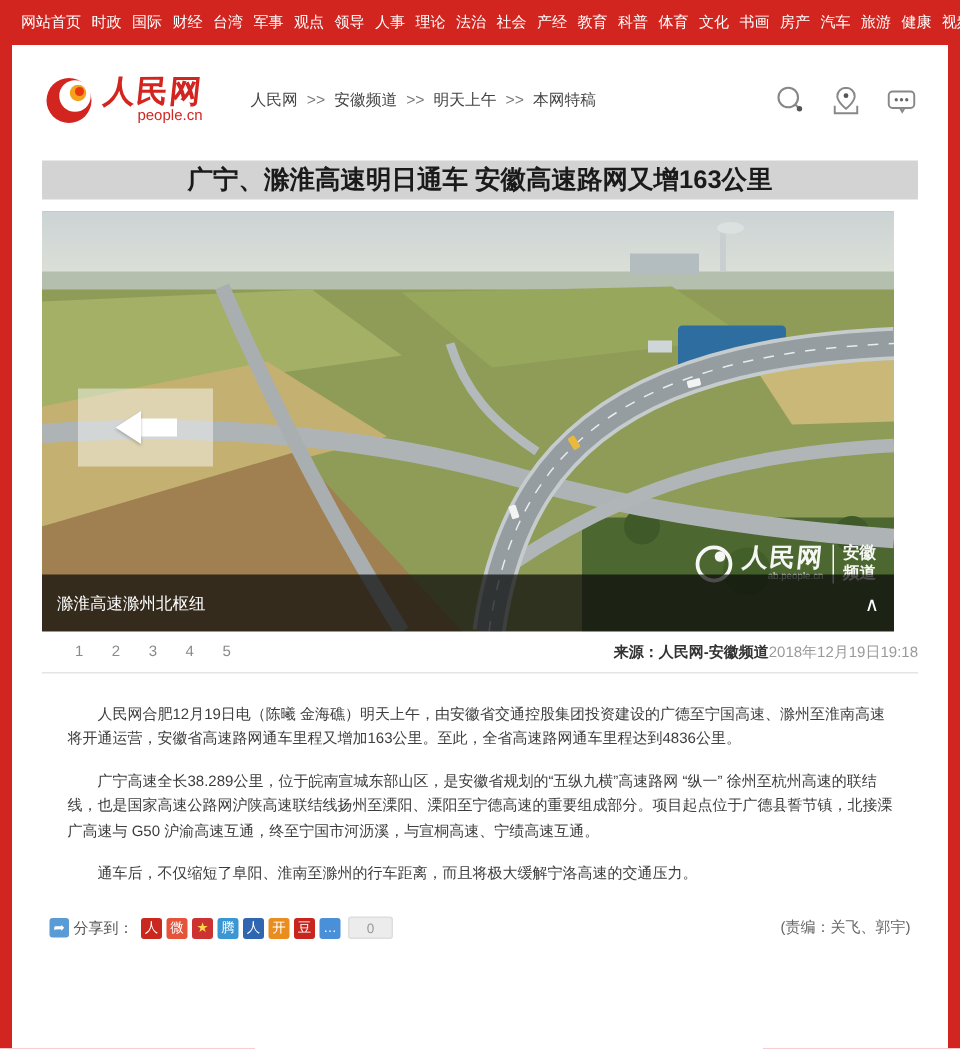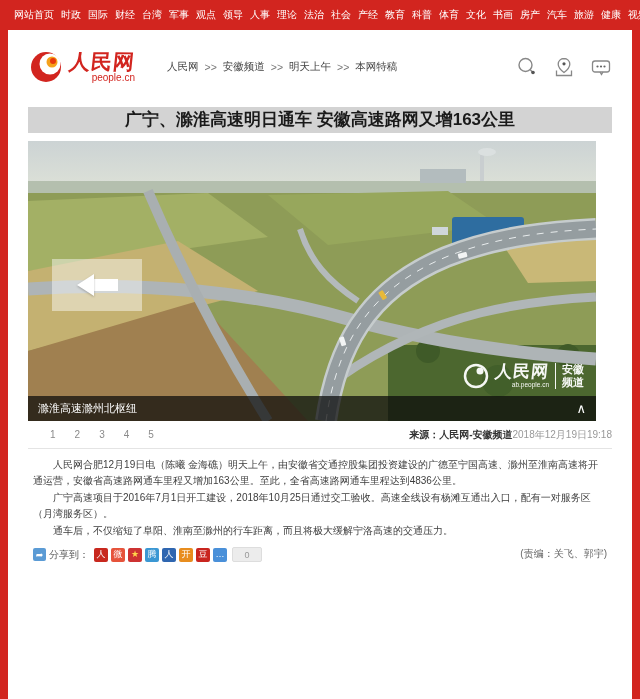--- a/index.html
+++ b/index.html
@@ -32,35 +32,35 @@
               display:flex;align-items:center;justify-content:center;cursor:pointer;}
   .arrow-left{width:0;height:0;border-top:11px solid transparent;border-bottom:11px solid transparent;
               border-right:17px solid #fff;filter:drop-shadow(0 1px 1px rgba(0,0,0,.25));}
   .arrow-stem{width:24px;height:12px;background:#fff;}
   .watermark{position:absolute;right:12px;bottom:32px;display:flex;align-items:center;gap:6px;color:#fff;opacity:.95;}
   .wm-col{line-height:1;}
   .wm-cn{font-size:17px;font-weight:bold;transform:skewX(-6deg);letter-spacing:1px;}
   .wm-en{font-size:6.5px;margin-top:2px;text-align:right;}
   .wm-div{width:1px;height:26px;background:#fff;}
   .wm-channel{font-size:11px;font-weight:bold;line-height:1.2;}
-  .photo-caption{position:absolute;left:0;right:0;bottom:0;height:25px;background:rgba(10,10,10,.72);
+  .photo-caption{position:absolute;left:0;right:0;bottom:0;height:38px;background:rgba(10,10,10,.72);
                  color:#fff;font-size:11px;display:flex;align-items:center;padding:0 10px;}
   .caption-collapse{margin-left:auto;font-size:13px;cursor:pointer;line-height:1;}
   
   .meta-row{margin:0 20px;height:27px;display:flex;align-items:center;border-bottom:1px solid #e4e4e4;
             font-size:10px;color:#8a8a8a;flex:none;}
   .pagination{display:flex;gap:19px;padding-left:22px;}
   .pagination span{cursor:pointer;}
   .meta-right{margin-left:auto;display:flex;align-items:baseline;}
   .source-label{color:#333;font-weight:bold;}
   .source-link{color:#333;font-weight:bold;cursor:pointer;}
   .pub-time{color:#999;}
   
   .article-body{padding:8px 25px 0;font-size:10px;line-height:16.4px;color:#3d3d3d;flex:none;}
-  .article-body p{margin:0;text-indent:2em;}
+  .article-body p{margin:12px;text-indent:2em;}
   
   .article-footer{display:flex;align-items:flex-start;padding:8px 25px 0;}
   .share-bar{display:flex;align-items:center;gap:3px;}
   .share-launch{width:13px;height:13px;background:#5b9bd5;border-radius:2px;color:#fff;font-size:9px;
                 display:flex;align-items:center;justify-content:center;cursor:pointer;}
   .share-label{font-size:10px;color:#555;margin-right:2px;}
   .share-ico{width:14px;height:14px;border-radius:2px;color:#fff;font-size:9px;line-height:1;
              display:flex;align-items:center;justify-content:center;cursor:pointer;}
   .share-count{min-width:28px;height:13px;background:#ececec;border:1px solid #ddd;color:#999;font-size:9px;
                display:flex;align-items:center;justify-content:center;margin-left:2px;border-radius:2px;}
@@ -220,21 +220,21 @@
       <div class="meta-right">
         <span>
           <span class="source-label">来源：</span><span class="source-link">人民网-安徽频道</span>
         </span>
         <span class="pub-time">2018年12月19日19:18</span>
       </div>
     </div>
 
     <div class="article-body">
       <p>人民网合肥12月19日电（陈曦 金海礁）明天上午，由安徽省交通控股集团投资建设的广德至宁国高速、滁州至淮南高速将开通运营，安徽省高速路网通车里程又增加163公里。至此，全省高速路网通车里程达到4836公里。</p>
-      <p>广宁高速项目于2016年7月1日开工建设，2018年10月25日通过交工验收。高速全线设有杨滩互通出入口，配有一对服务区（月湾服务区）。</p>
+      <p>广宁高速全长38.289公里，位于皖南宣城东部山区，是安徽省规划的“五纵九横”高速路网 “纵一” 徐州至杭州高速的联结线，也是国家高速公路网沪陕高速联结线扬州至溧阳、溧阳至宁德高速的重要组成部分。项目起点位于广德县誓节镇，北接溧广高速与 G50 沪渝高速互通，终至宁国市河沥溪，与宣桐高速、宁绩高速互通。</p>
       <p>通车后，不仅缩短了阜阳、淮南至滁州的行车距离，而且将极大缓解宁洛高速的交通压力。</p>
     </div>
 
     <div class="article-footer">
       <div class="share-bar">
         <span class="share-launch">➦</span>
         <span class="share-label">分享到：</span>
         <span class="share-ico" style="background:#c8281e">
             <span>人</span>
           </span>

